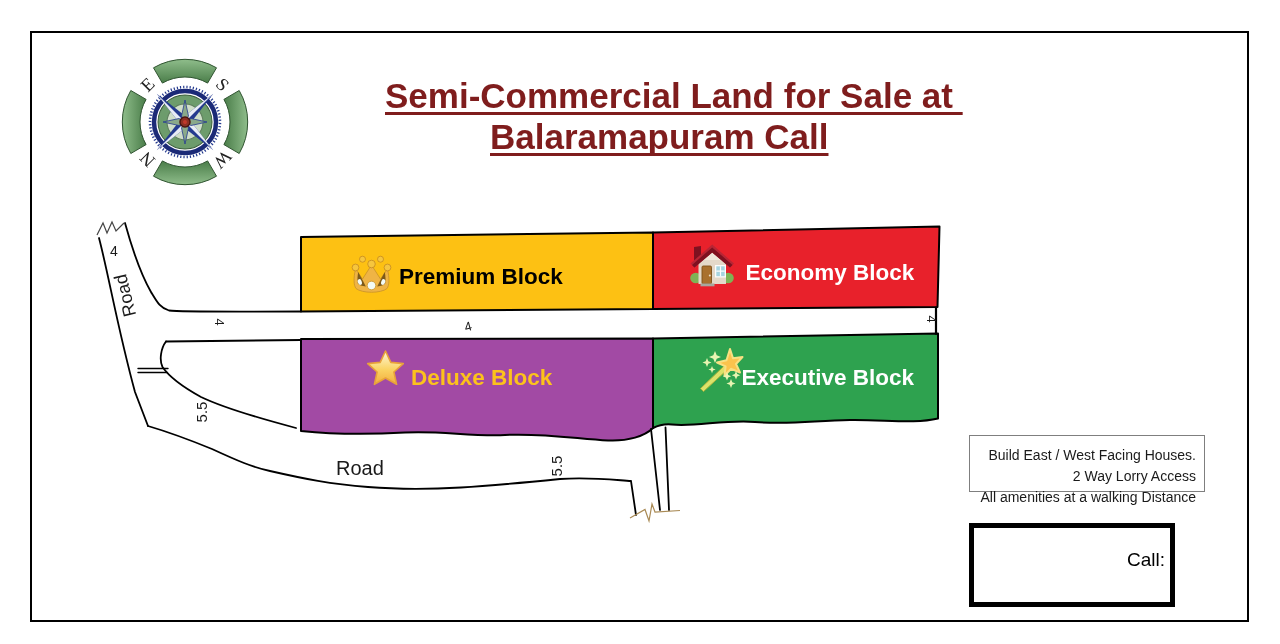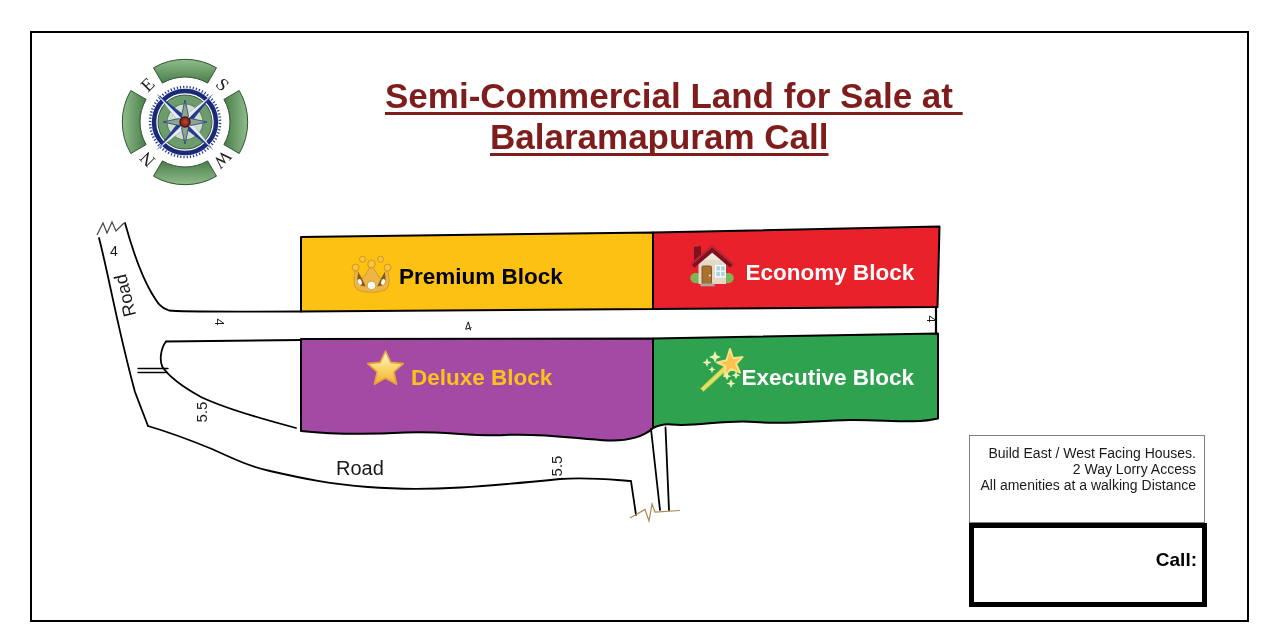--- a/index.html
+++ b/index.html
@@ -2,25 +2,25 @@
 <html><head>
 <meta charset="utf-8">
 <style>
   html,body{margin:0;padding:0;background:#fff;}
   body{width:1280px;height:644px;position:relative;overflow:hidden;
        font-family:"Liberation Sans",sans-serif;}
   .abs{position:absolute;}
   #frame{left:30px;top:31px;width:1219px;height:591px;border:2px solid #000;box-sizing:border-box;}
   .title{font-weight:bold;color:#7f1d1d;font-size:35px;white-space:pre;
          text-decoration:underline;text-decoration-thickness:3px;text-underline-offset:4px;text-decoration-skip-ink:none;}
-  #infobox{left:969px;top:435px;width:236px;height:88px;border:1px solid #7f7f7f;
-           font-size:14px;line-height:16px;text-align:right;color:#1a1a1a;
+  #infobox{left:969px;top:435px;width:236px;height:57px;border:1px solid #7f7f7f;
+           font-size:14px;line-height:21px;text-align:right;color:#1a1a1a;
            padding-top:9px;padding-right:8px;box-sizing:border-box;}
-  #callbox{left:969px;top:523px;width:238px;height:84px;border:5px solid #000;
-           box-sizing:border-box;text-align:right;font-weight:bold;color:#000;}
+  #callbox{left:969px;top:523px;width:206px;height:84px;border:5px solid #000;
+           box-sizing:border-box;text-align:right;font-weight:normal;color:#000;}
   #callbox .l1{font-size:19px;margin-top:21px;margin-right:5px;}
   #callbox .l2{font-size:20px;margin-top:5px;margin-right:5px;}
 </style>
 </head>
 <body>
 <div class="abs" id="frame"></div>
 <div class="abs title" style="left:385px;top:76px;">Semi-Commercial Land for Sale at </div>
 <div class="abs title" style="left:490px;top:117px;">Balaramapuram Call</div>
 <div class="abs" id="infobox">Build East / West Facing Houses.<br>2 Way Lorry Access<br>All amenities at a walking Distance</div>
 <div class="abs" id="callbox">

